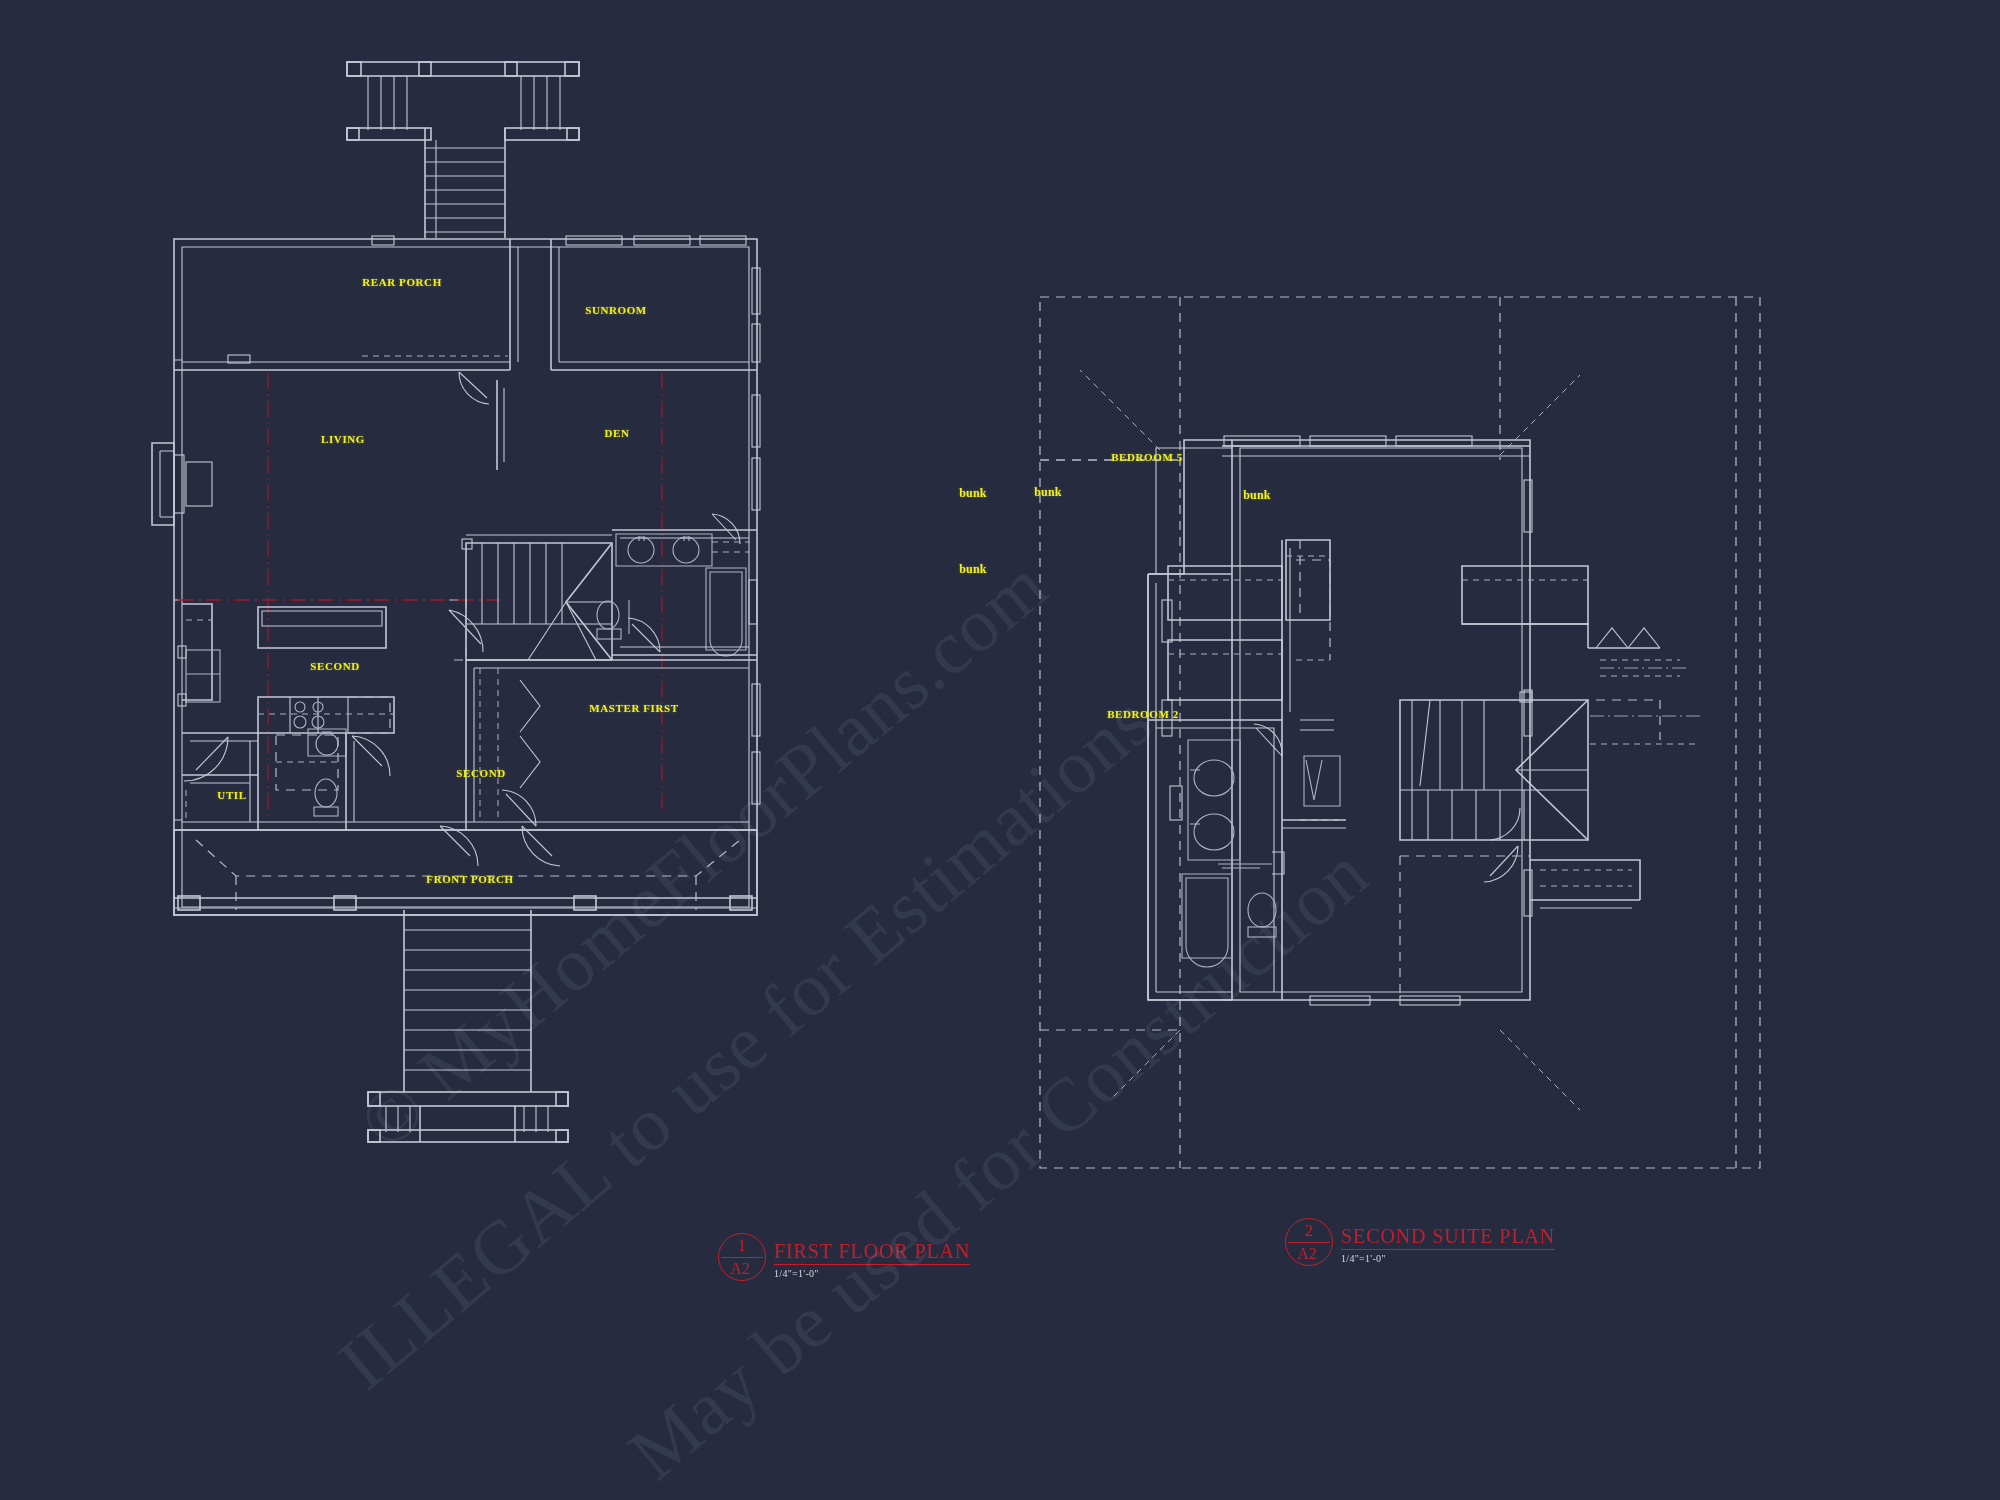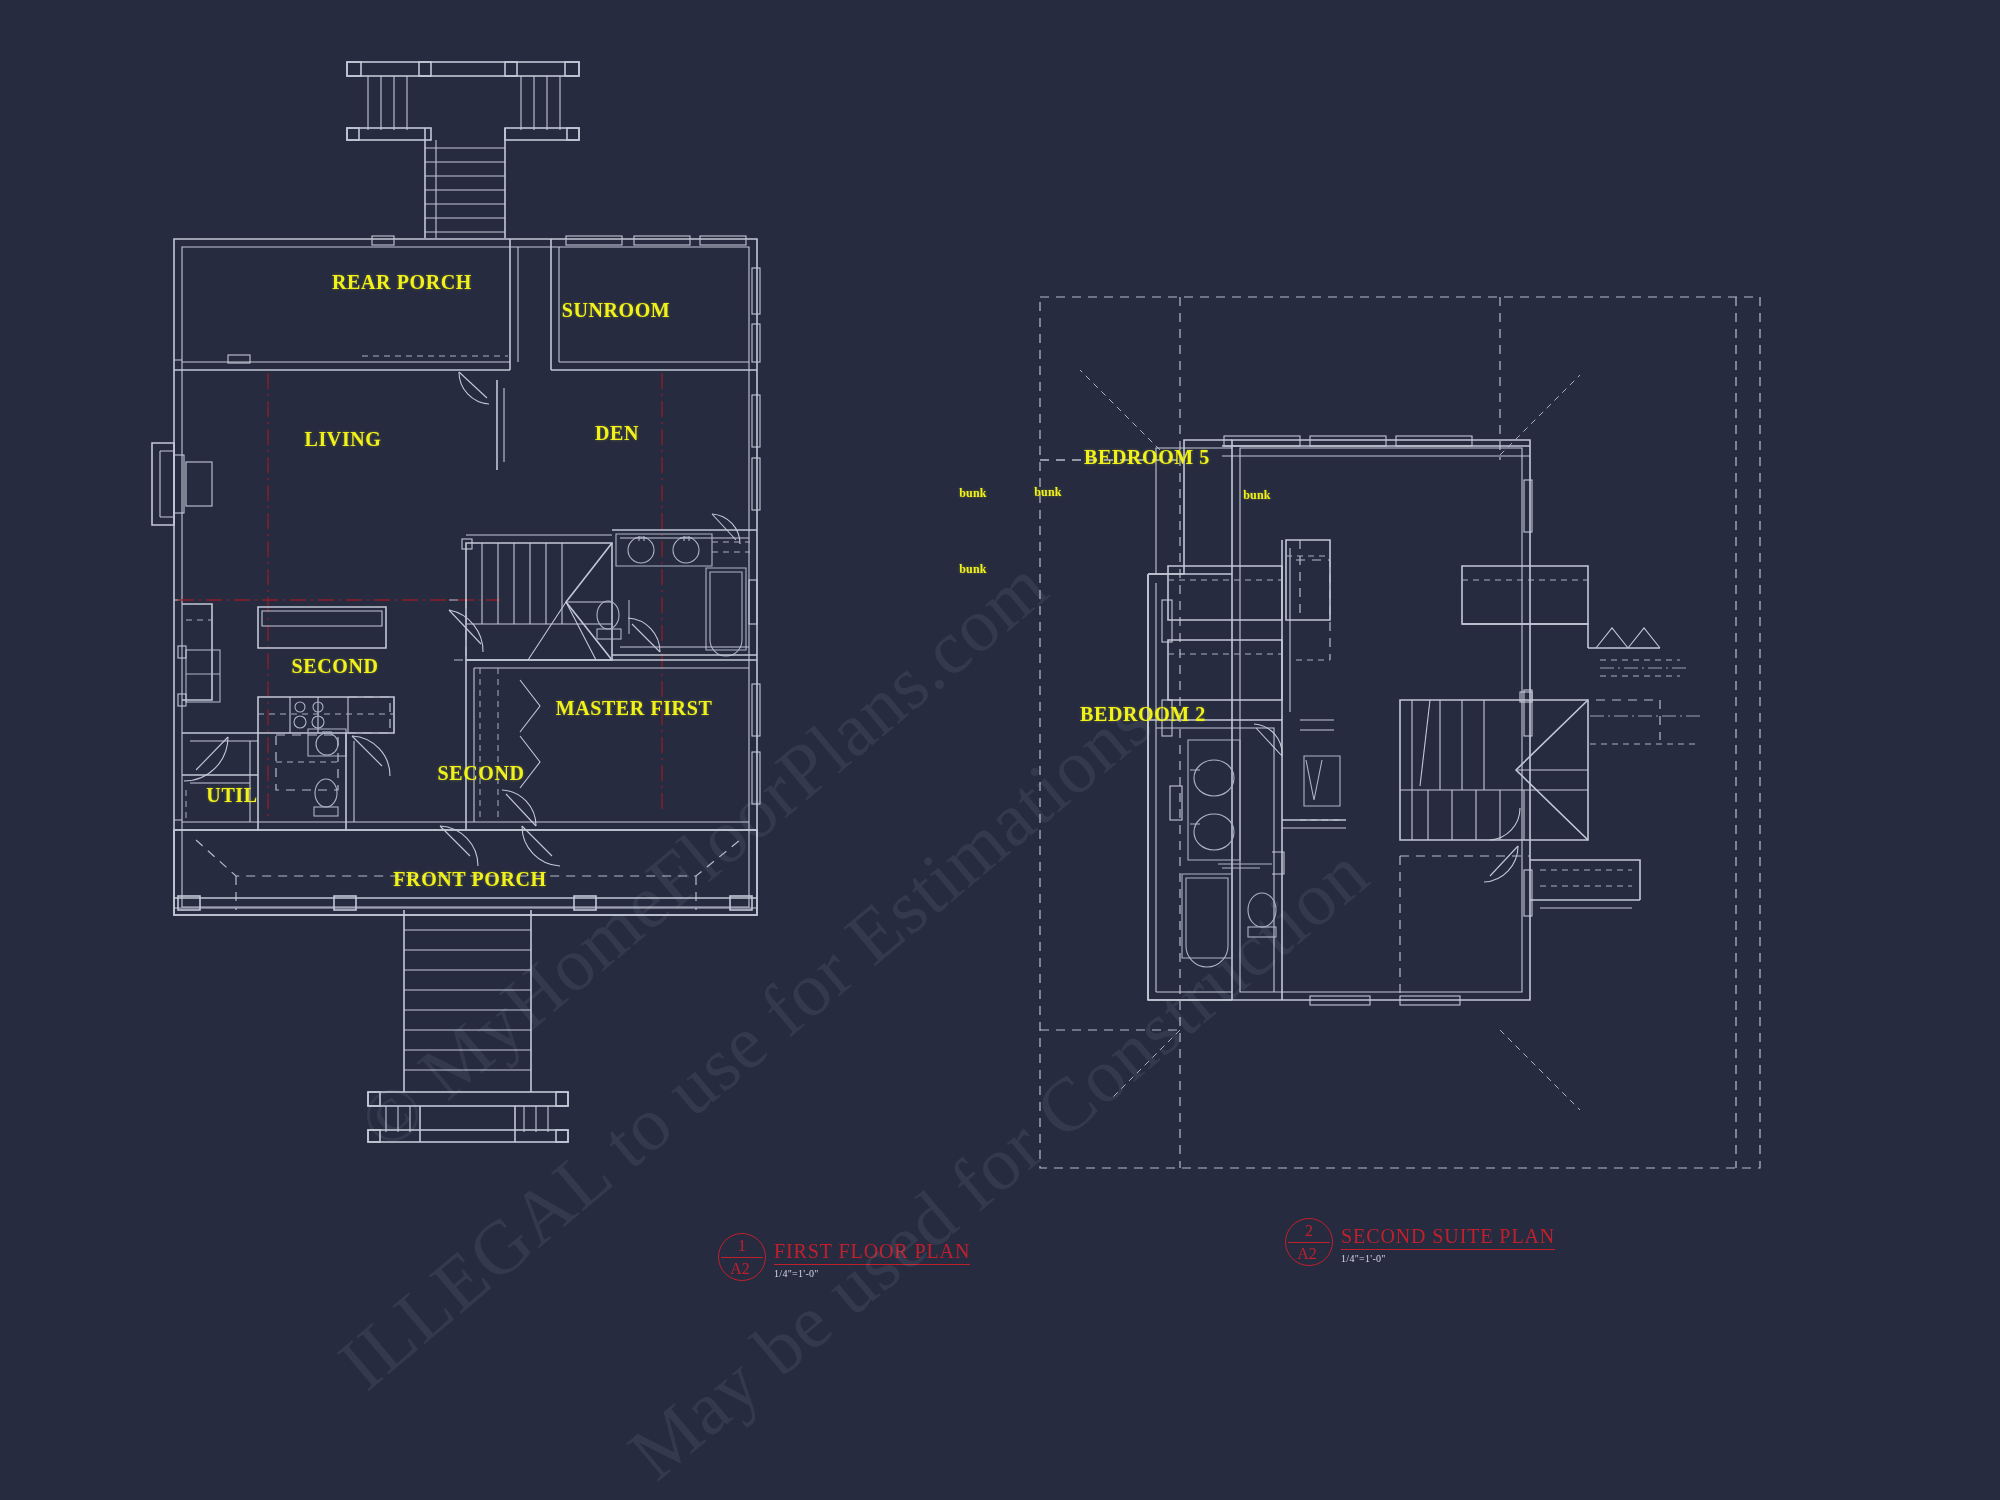--- a/index.html
+++ b/index.html
@@ -18,21 +18,21 @@
   .wt {fill:none;stroke:#C3C8D6;stroke-width:1.1;}      
   .wf {fill:none;stroke:#AEB4C6;stroke-width:1.1;}      
   .hid{fill:none;stroke:#B6BCCC;stroke-width:1.2;stroke-dasharray:9 7;}  
   .hid2{fill:none;stroke:#AAB0C2;stroke-width:1.0;stroke-dasharray:6 5;}
   .cen{fill:none;stroke:#8E1E2C;stroke-width:1.3;stroke-dasharray:16 5 2 5;}
   .ctr{fill:none;stroke:#9aa0b2;stroke-width:1.0;stroke-dasharray:14 4 2 4;}
   
   .rmlbl{
     position:absolute;color:#F2F21B;font-weight:bold;
     font-family:"Liberation Serif","DejaVu Serif",serif;
-    font-size:20px;letter-spacing:.6px;white-space:nowrap;
+    font-size:11px;letter-spacing:.6px;white-space:nowrap;
     transform:translate(-50%,-50%);
     text-shadow:0 0 3px rgba(242,242,27,.35);
   }
   .rmlbl.small{font-size:12px;letter-spacing:.2px;}
   
   .titleblock{position:absolute;display:flex;align-items:flex-end;}
   .bubble{
     position:relative;width:46px;height:46px;border:1.6px solid #C0202C;
     border-radius:50%;color:#C0202C;flex:0 0 auto;margin-right:8px;
     font-family:"Liberation Serif","DejaVu Serif",serif;

